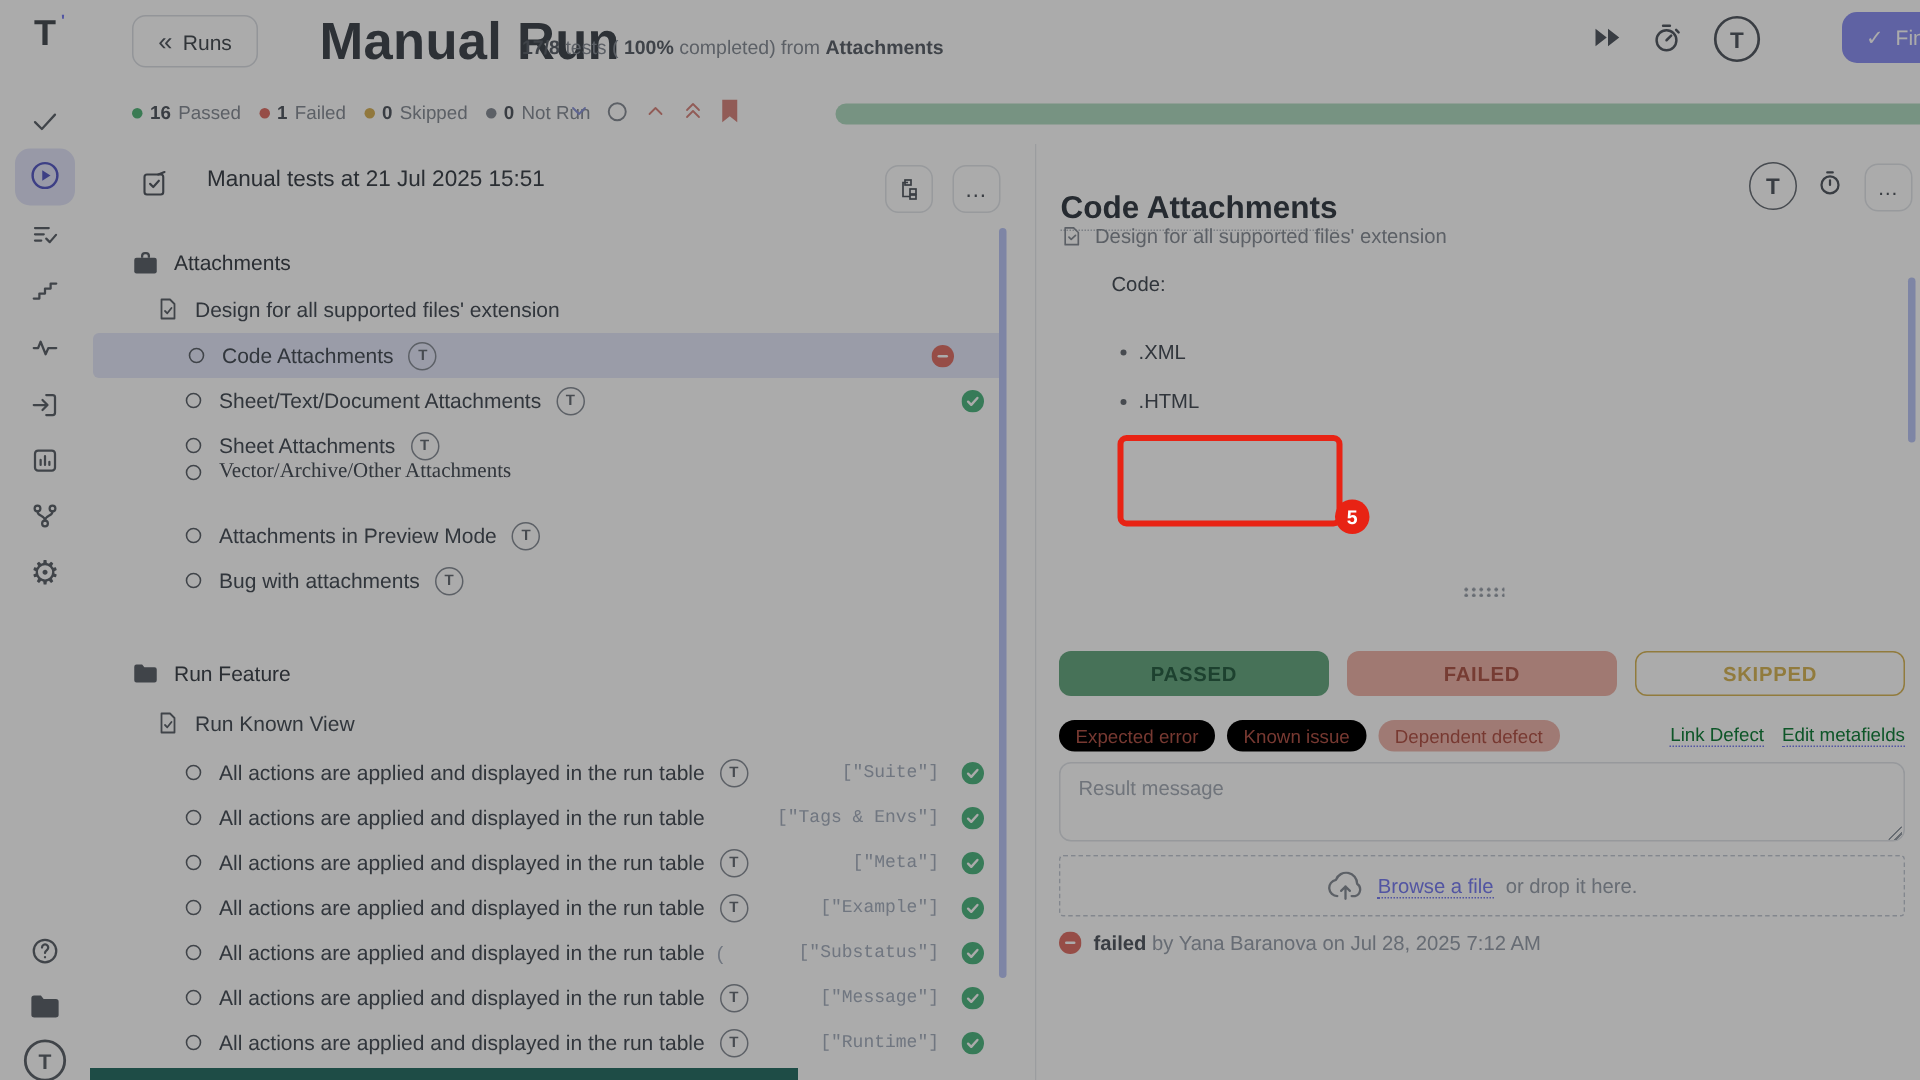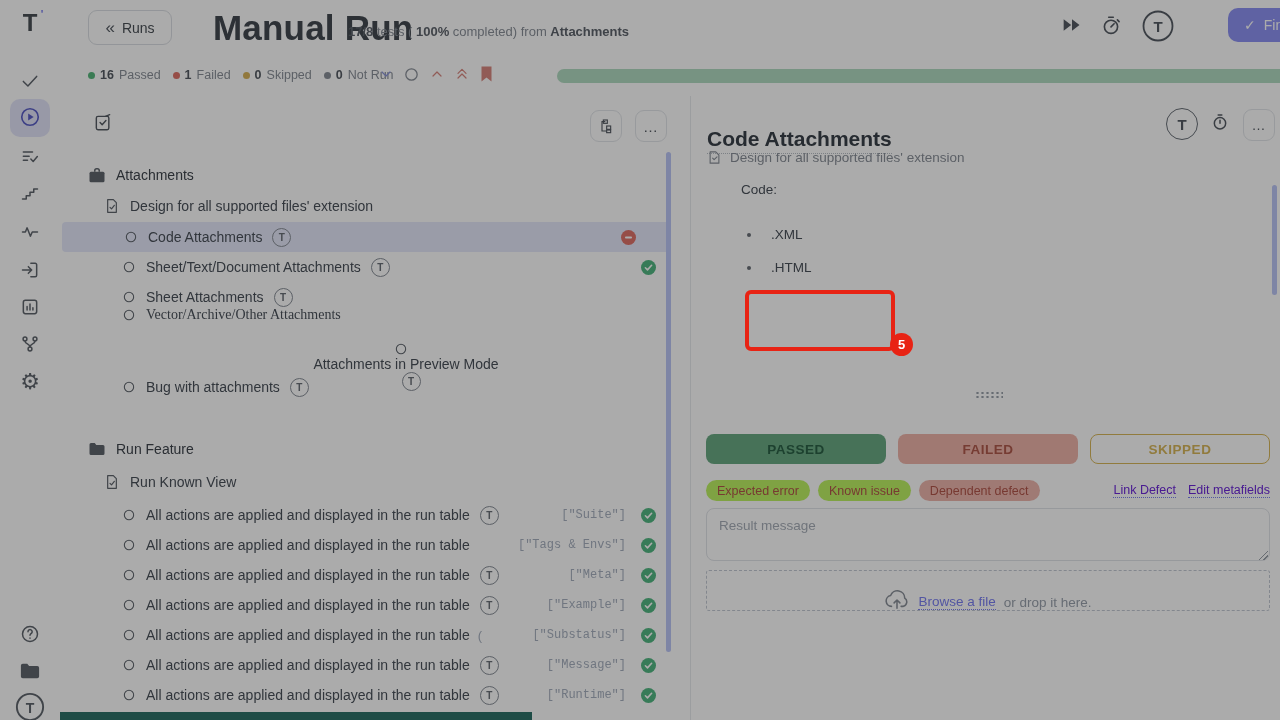--- a/index.html
+++ b/index.html
@@ -56,45 +56,45 @@
   
   .detail{position:absolute;left:691px;top:96px;width:589px;height:624px;background:#fff;z-index:1;}
   .d-title{position:absolute;left:16px;top:14px;font-size:21px;font-weight:600;color:#3a4149;
     border-bottom:1px dotted #b9bfc7;padding-bottom:2px;}
   .d-tcircle{position:absolute;left:475px;top:12px;width:30px;height:30px;border:1.8px solid #6a7078;border-radius:50%;
     display:flex;align-items:center;justify-content:center;font-weight:700;font-size:15px;color:#565c64;}
   .d-ic{position:absolute;top:15px;color:#565c64;}
   .d-sub{position:absolute;left:16px;top:53px;font-size:13.5px;color:#8a9099;display:flex;gap:8px;align-items:center;}
   .d-code{position:absolute;left:50px;top:86px;font-size:13.5px;color:#4a515a;}
   .d-bullets{position:absolute;left:56px;top:122px;font-size:13.5px;color:#4a515a;}
-  .d-bullets div{display:flex;align-items:center;gap:20px;height:33px;}
+  .d-bullets div{display:flex;align-items:center;gap:8px;height:33px;}
   .d-bullets i{width:4px;height:4px;border-radius:50%;background:#6a7078;}
   .grip{position:absolute;left:284px;top:295px;width:28px;height:7px;
     background:radial-gradient(circle,#9aa1ab 1px,transparent 1.3px);background-size:5px 4px;}
   .hint{position:absolute;right:10px;top:306px;font-size:12.5px;color:#9aa2ad;white-space:nowrap;}
   .hint b{color:#4a515a;font-weight:600;}
   .res-btn{position:absolute;top:338px;width:180px;height:30px;border-radius:8px;font-size:13.5px;font-weight:700;
     letter-spacing:.5px;display:flex;align-items:center;justify-content:center;box-sizing:border-box;}
   .btn-passed{left:15px;background:#6aaa84;color:#2c6247;}
   .btn-failed{left:207px;background:#efb5aa;color:#b05a4d;}
   .btn-skipped{left:399px;background:transparent;border:1.6px solid #d9b85c;color:#d9b85c;}
   .badges{position:absolute;left:15px;top:384px;display:flex;gap:8px;}
-  .badge{height:21px;border-radius:11px;padding:0 11px;font-size:12.5px;color:#b2554a;background:#bef264;
+  .badge{height:21px;border-radius:11px;padding:0 11px;font-size:12.5px;color:#b2554a;background:#000000;
     display:flex;align-items:center;}
   .badge.dark{background:#eeb7ae;}
-  .d-links{position:absolute;right:10px;top:387px;font-size:12.5px;color:#6d28d9;display:flex;gap:12px;}
+  .d-links{position:absolute;right:10px;top:387px;font-size:12.5px;color:#15803d;display:flex;gap:12px;}
   .d-links span{border-bottom:1px dotted #7b7ff2;}
   .res-msg{position:absolute;left:15px;top:412px;width:564px;height:53px;border:1px solid #e1e4e9;border-radius:8px;
     box-sizing:border-box;font-size:13.5px;padding:9px 12px;color:#3d434b;resize:none;
     font-family:"Liberation Sans","DejaVu Sans",sans-serif;}
   .res-msg::placeholder{color:#a7aeb8;}
   .res-grip{position:absolute;left:568px;top:455px;width:9px;height:9px;
     background:linear-gradient(135deg,transparent 45%,#9aa1ab 45%,#9aa1ab 55%,transparent 55%,transparent 70%,#9aa1ab 70%,#9aa1ab 80%,transparent 80%);}
   .dropzone{position:absolute;left:15px;top:474px;width:564px;height:41px;border:1.5px dashed #c3cad4;border-radius:3px;
-    display:flex;align-items:flex-end;justify-content:center;gap:8px;font-size:13.5px;color:#9aa2ad;box-sizing:border-box;}
+    display:flex;align-items:center;justify-content:center;gap:8px;font-size:13.5px;color:#9aa2ad;box-sizing:border-box;}
   .dropzone .browse{color:#7b7ff2;border-bottom:1px dotted #7b7ff2;}
   .d-status{position:absolute;left:15px;top:525px;font-size:13.5px;color:#9aa2ad;display:flex;align-items:center;gap:8px;}
   .d-status b{color:#565c64;}
   
   .modal{position:absolute;left:393px;top:276px;width:525px;height:187px;background:#fff;border-radius:12px;z-index:50;
     box-shadow:0 12px 45px rgba(0,0,0,.28);}
   .m-title{position:absolute;left:30px;top:35px;font-size:17.5px;font-weight:500;color:#232a33;}
   .m-create{position:absolute;left:364px;top:26px;width:130px;height:31px;border:1px solid #d3d7dc;border-radius:8px;
     background:#fff;font-size:13.5px;font-weight:500;color:#1f2937;display:flex;align-items:center;justify-content:center;}
   .m-input{position:absolute;left:30px;top:74px;width:465px;height:37px;border:1.5px solid #8f93f2;border-radius:8px;
@@ -306,20 +306,21 @@
   </div>
 
   <section class="tree">
     <span class="tree-head-ic">
       <svg width="20" height="20" viewBox="0 0 24 24" fill="none" stroke="#565c64" stroke-width="1.7" stroke-linecap="round" stroke-linejoin="round">
         <rect x="4" y="4" width="15" height="16" rx="2"></rect>
           <path d="M8.5 11.5l2.5 2.5 4.5-5"></path>
           <path d="M15 4l5-2"></path>
         </svg>
     </span>
+    <div class="tree-title">Manual tests at 21 Jul 2025 15:51</div>
     <button class="tree-btn" style="left:530px;">
       <svg width="16" height="16" viewBox="0 0 24 24" fill="none" stroke="#565c64" stroke-width="1.7">
         <rect x="8" y="3" width="6" height="5"></rect>
           <rect x="13" y="12" width="6" height="5"></rect>
           <rect x="13" y="18" width="6" height="4"></rect>
           <path d="M11 5.5H6v14h7"></path>
         </svg>
     </button>
     <button class="tree-btn" style="left:575px;">
       <span style="font-size:15px;letter-spacing:1px;color:#565c64;">…</span>
@@ -383,21 +384,21 @@
           <span class="tbadge">T</span>
         </div>
         <div class="trow" style="top: 148px; padding-left: 62px; box-sizing: border-box; font-family: Liberation Serif, serif;">
           <span style="display:inline-flex;margin-right:10px;color:#9aa1aa;">
             <svg width="14" height="14" viewBox="0 0 24 24" fill="none" stroke="#60666e" stroke-width="1.8" stroke-linecap="round" stroke-linejoin="round">
               <circle cx="12" cy="12" r="8"></circle>
             </svg>
           </span>
           <span class="lbl">Vector/Archive/Other Attachments</span>
         </div>
-        <div class="trow" style="top: 190px; padding-left: 62px; box-sizing: border-box; flex-direction: column;">
+        <div class="trow" style="top: 190px; padding-left: 62px; box-sizing: border-box;">
           <span style="display:inline-flex;margin-right:10px;color:#9aa1aa;">
             <svg width="14" height="14" viewBox="0 0 24 24" fill="none" stroke="#60666e" stroke-width="1.8" stroke-linecap="round" stroke-linejoin="round">
               <circle cx="12" cy="12" r="8"></circle>
             </svg>
           </span>
           <span class="lbl">Attachments in Preview Mode</span>
           <span class="tbadge">T</span>
         </div>
         <div class="trow" style="top: 220px; padding-left: 62px; box-sizing: border-box;">
           <span style="display:inline-flex;margin-right:10px;color:#9aa1aa;">
@@ -592,20 +593,29 @@
     <div class="dropzone">
       <span>
         <svg width="26" height="20" viewBox="0 0 28 22" fill="none" stroke="#8a9099" stroke-width="1.7" stroke-linecap="round" stroke-linejoin="round">
           <path d="M8 18a6 6 0 01-1-11.9A8 8 0 0122.5 9 5 5 0 0121 18h-2.5"></path>
             <path d="M14 11v9M10.8 14.2L14 11l3.2 3.2"></path>
           </svg>
       </span>
       <span class="browse">Browse a file</span>
       <span> or drop it here.</span>
     </div>
+    <div class="d-status">
+      <span>
+        <svg width="15" height="15" viewBox="0 0 15 15">
+            <circle cx="7.5" cy="7.5" r="7.5" fill="#e0736a"></circle>
+            <rect x="4" y="6.6" width="7" height="1.8" rx="0.9" fill="#fff"></rect>
+          </svg>
+      </span>
+      <span><b>failed</b><span> by Yana Baranova on Jul 28, 2025 7:12 AM</span></span>
+    </div>
   </section>
   <div class="vscroll" style="left:1272px;top:185px;height:110px;"></div>
 
   <div class="dim"></div>
 
 
   <div class="anno-box"></div>
   <div class="anno-badge">5</div>
 
 </div>

